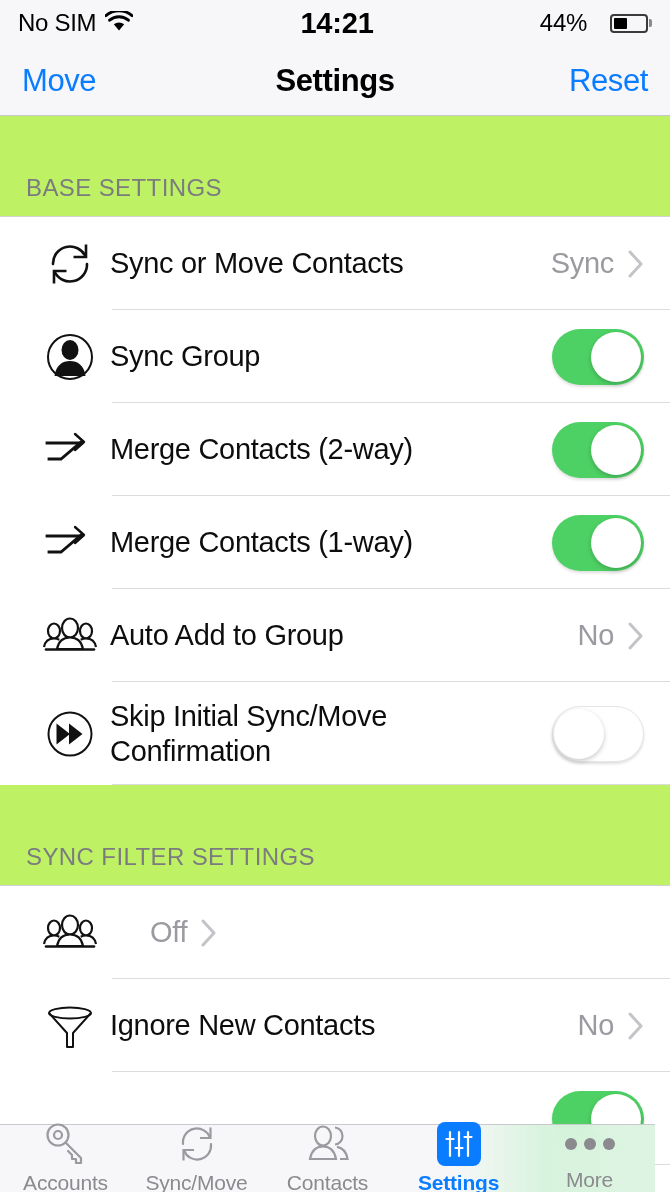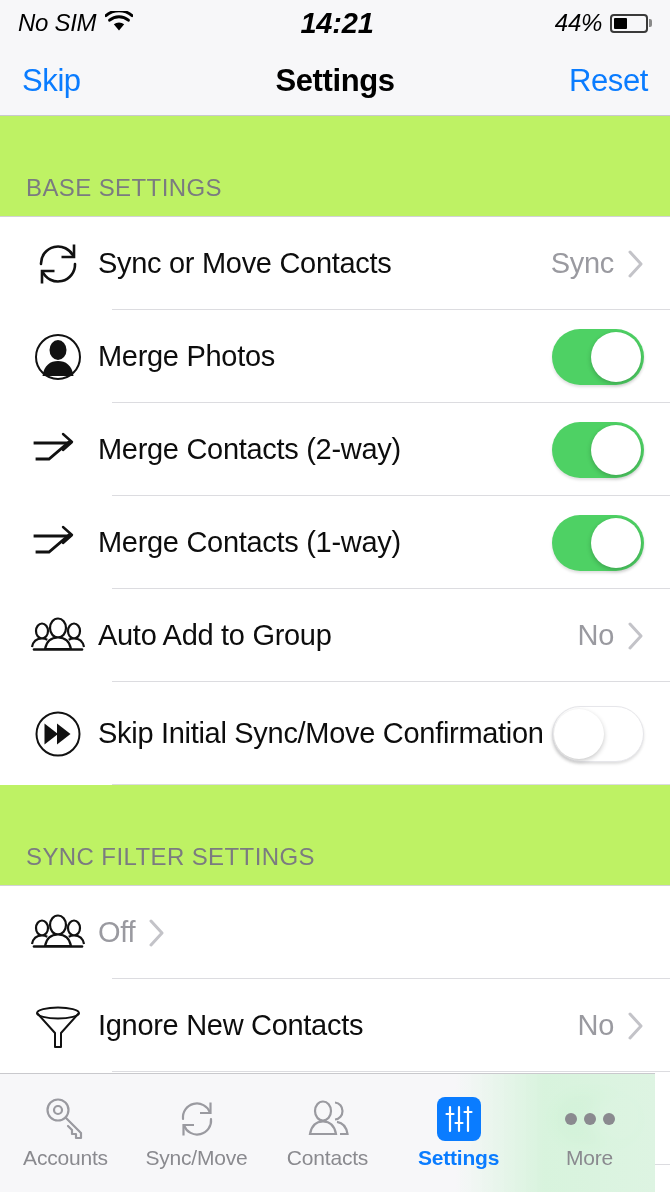--- a/index.html
+++ b/index.html
@@ -8,31 +8,31 @@
     font-family: "Liberation Sans", sans-serif;
     background: #ffffff;
     overflow: hidden;
   }
   .phone { position: relative; width: 670px; height: 1192px; background: #ffffff; }
 
   
   .statusbar {
     height: 46px; background: #f7f7f9;
     display: flex; align-items: center;
-    padding: 0 18px; position: relative; font-style: italic;
+    padding: 0 18px; position: relative;
   }
   .sb-left { display: flex; align-items: center; gap: 9px; }
   .sb-text { font-size: 24px; color: #000; letter-spacing: -0.3px; }
   .sb-center {
     position: absolute; left: 4px; right: 0; text-align: center;
     font-size: 29px; color: #000; font-weight: 600; letter-spacing: -0.2px;
     pointer-events: none;
   }
   .sb-right {
-    margin-left: auto; display: flex; align-items: center; gap: 8px;
+    margin-left: auto; display: flex; align-items: center; gap: 23px;
   }
   .battery { display: flex; align-items: center; }
   .batt-body {
     width: 38px; height: 19px; border: 2px solid #3a3a3a;
     border-radius: 4px; padding: 2px; display: flex; align-items: center;
   }
   .batt-fill { height: 100%; width: 44%; background: #000; border-radius: 1px; }
   .batt-cap {
     width: 3px; height: 8px; background: #8a8a8a;
     border-radius: 0 2px 2px 0; margin-left: 1px;
@@ -62,41 +62,41 @@
     padding: 0 0 14px 26px;
     border-bottom: 1px solid #d2d2d6;
   }
   .section-header-label {
     font-size: 24px; color: #7b7b80; letter-spacing: 0.4px;
   }
 
   .row {
     display: flex; align-items: center;
     height: 93px; background: #fff;
-    padding-left: 18px; padding-right: 26px;
+    padding-left: 30px; padding-right: 26px;
     position: relative;
   }
   .row.tall { height: 103px; }
   .row .sep {
     position: absolute; left: 112px; right: 0; bottom: 0;
     height: 1px; background: #dcdce0;
   }
   .row:last-child .sep { display: block; }
 
   .row-icon {
     width: 80px; min-width: 80px; height: 64px;
     display: flex; align-items: center; justify-content: center;
     color: #111;
   }
   .row-label {
     flex: 1; font-size: 29px; color: #0d0d0d; letter-spacing: -0.3px;
     line-height: 1.18;
   }
   .row-value {
-    font-size: 29px; color: #9a9aa0; letter-spacing: -0.3px; margin-right: 14px;
+    font-size: 29px; color: #9a9aa0; letter-spacing: -0.3px; margin-right: 14px; margin-left: 40px;
   }
   .chevron { width: 16px; height: 28px; flex: 0 0 auto; }
 
   
   .toggle {
     width: 92px; height: 56px; border-radius: 28px;
     position: relative; flex: 0 0 auto;
     box-shadow: 0 2px 3px rgba(0,0,0,0.13);
   }
   .toggle.on { background: #4ed164; }
@@ -107,21 +107,21 @@
     box-shadow: 0 2px 5px rgba(0,0,0,0.22);
   }
   .toggle.on .knob { right: 3px; }
   .toggle.off .knob { left: 1px; top: 2px; }
 
   
   .row.clipped { height: 93px; }
 
   
   .tabbar {
-    position: absolute; left: 0; right: 15px; bottom: 0; height: 119px;
+    position: absolute; left: 0; right: 15px; bottom: 0; height: 68px;
     background: rgba(247,247,249,0.94);
     border-top: 1px solid #c9c9cd;
     display: flex; align-items: stretch;
     backdrop-filter: blur(8px);
   }
   .tabbar-tint {
     position: absolute; right: 0; top: 0; bottom: 0; width: 200px;
     background: linear-gradient(90deg, rgba(190,240,198,0) 0%, rgba(190,240,198,0.55) 45%, rgba(190,240,198,0.45) 100%);
     pointer-events: none;
   }
@@ -162,21 +162,21 @@
       <span class="battery">
         <span class="batt-body">
             <span class="batt-fill"></span>
           </span>
         <span class="batt-cap"></span>
       </span>
     </div>
   </div>
 
   <div class="navbar">
-    <span class="nav-btn">Skip</span>
+    <span class="nav-btn">Move</span>
     <span class="nav-title">Settings</span>
     <span class="nav-btn">Reset</span>
   </div>
 
   <div class="content">
 
     <div class="section-header">
       <span class="section-header-label">BASE SETTINGS</span>
     </div>
 
@@ -200,21 +200,21 @@
     </div>
 
     <div class="row">
       <span class="row-icon">
         <svg width="58" height="58" viewBox="0 0 58 58">
           <circle cx="29" cy="29" r="22" stroke="#111" stroke-width="2" fill="none"></circle>
           <ellipse cx="29" cy="22" rx="8.5" ry="10" fill="#111"></ellipse>
           <path d="M13.5 48 C15 37 21.5 33 29 33 C36.5 33 43 37 44.5 48 Z" fill="#111"></path>
         </svg>
       </span>
-      <span class="row-label">Merge Photos</span>
+      <span class="row-label">Sync Group</span>
       <span class="toggle on">
           <span class="knob"></span>
         </span>
       <span class="sep"></span>
     </div>
 
     <div class="row">
       <span class="row-icon">
         <svg width="58" height="58" viewBox="0 0 58 58">
           <path d="M6 22 L40 22" stroke="#111" stroke-width="2.8" fill="none" stroke-linecap="square"></path>

